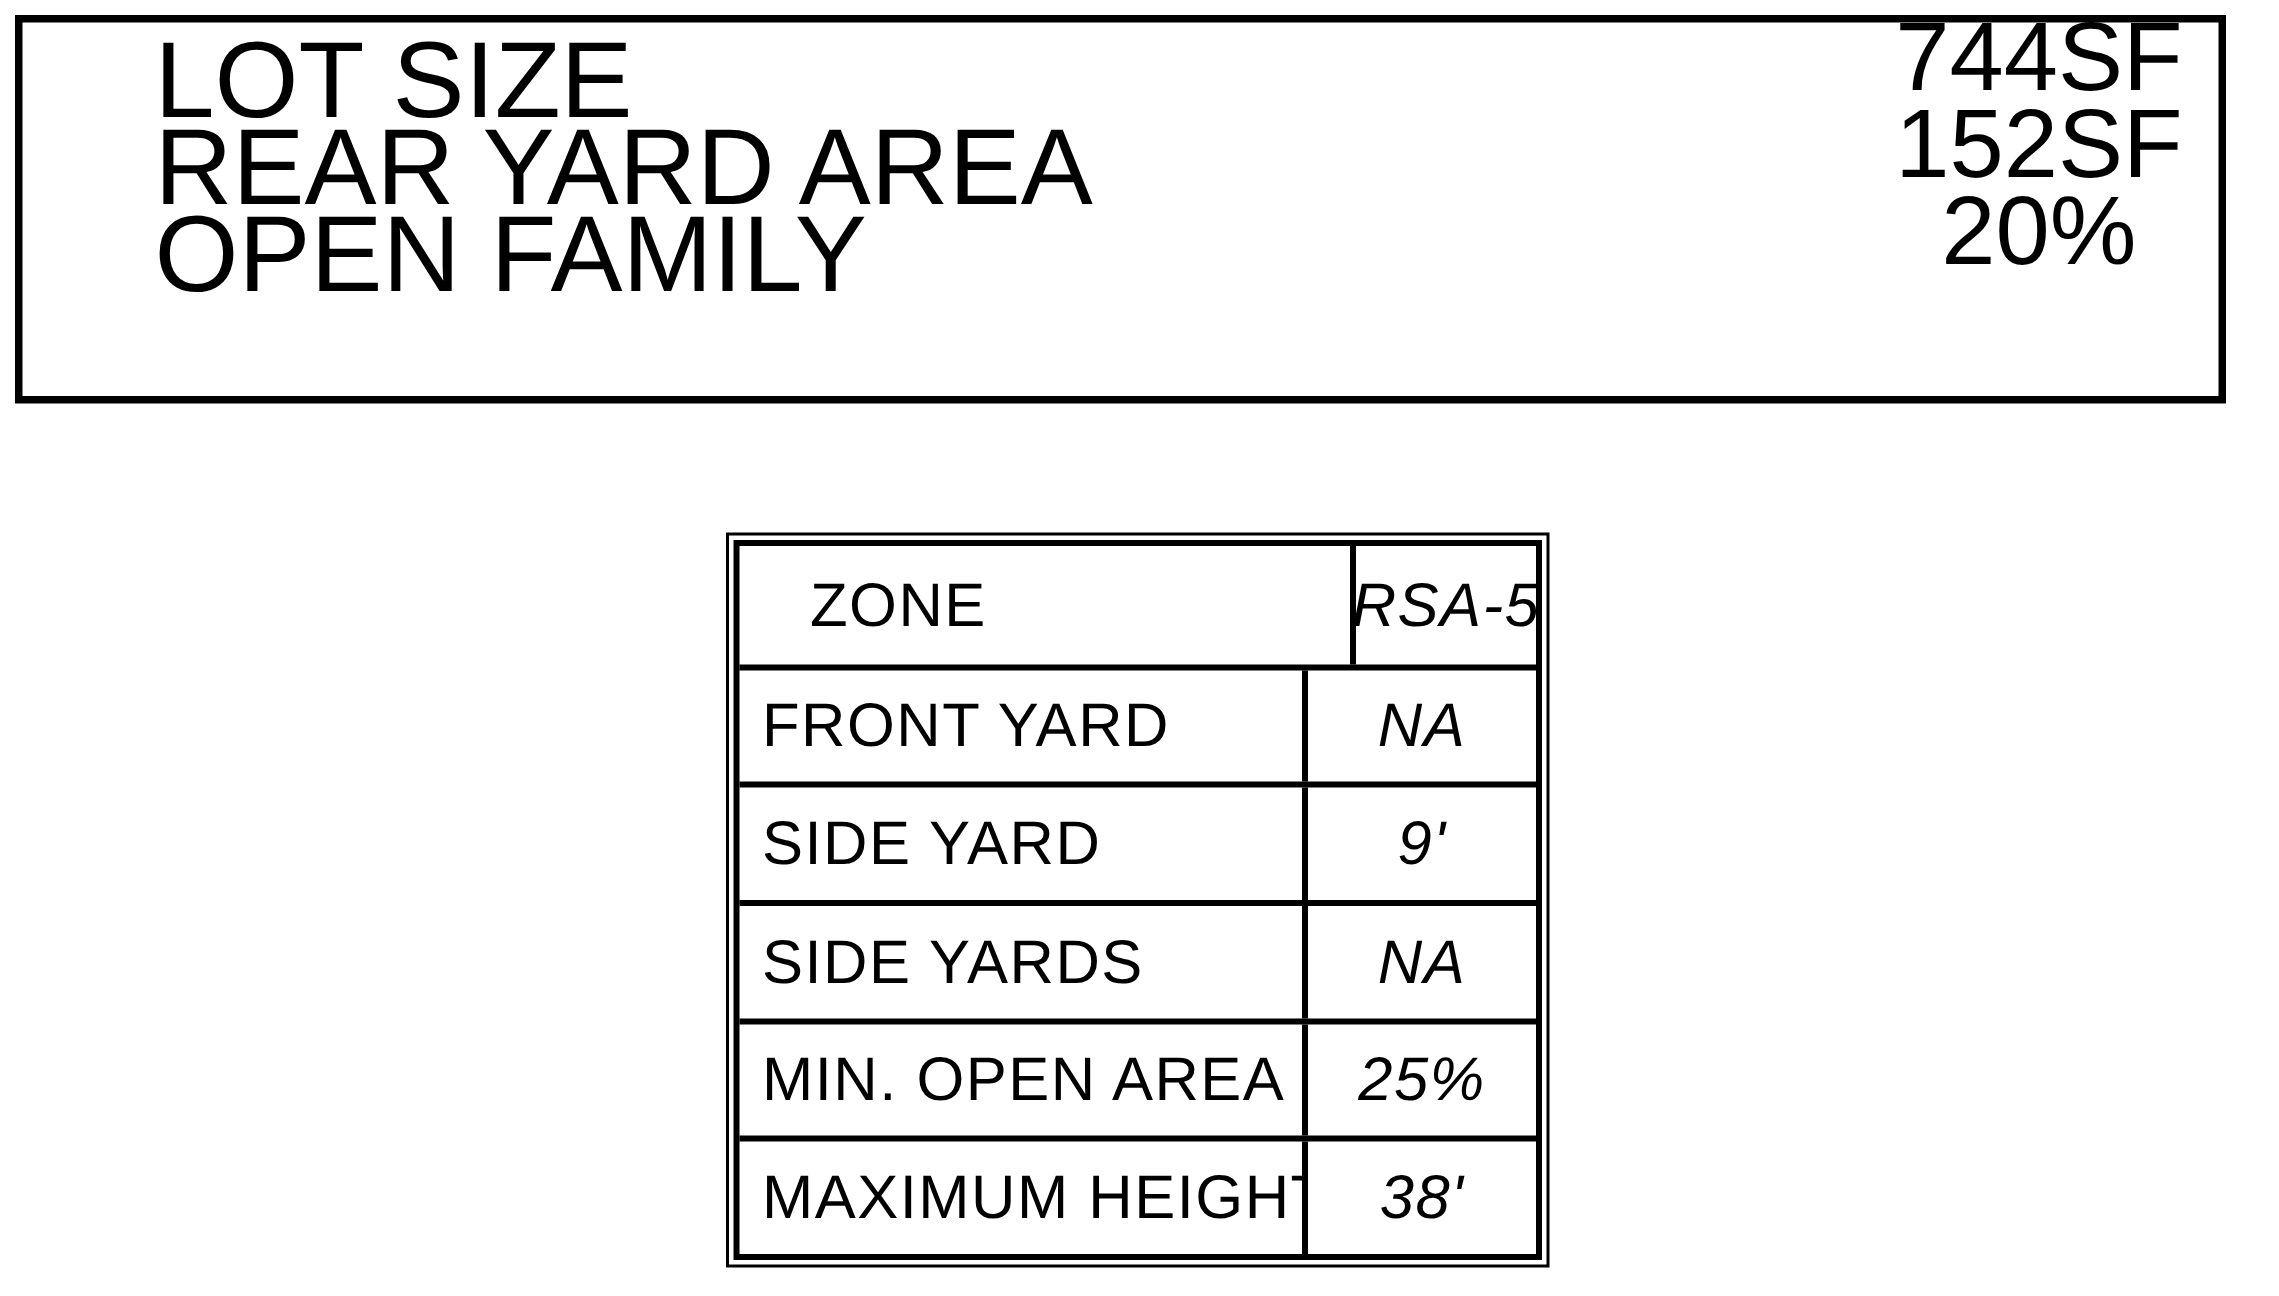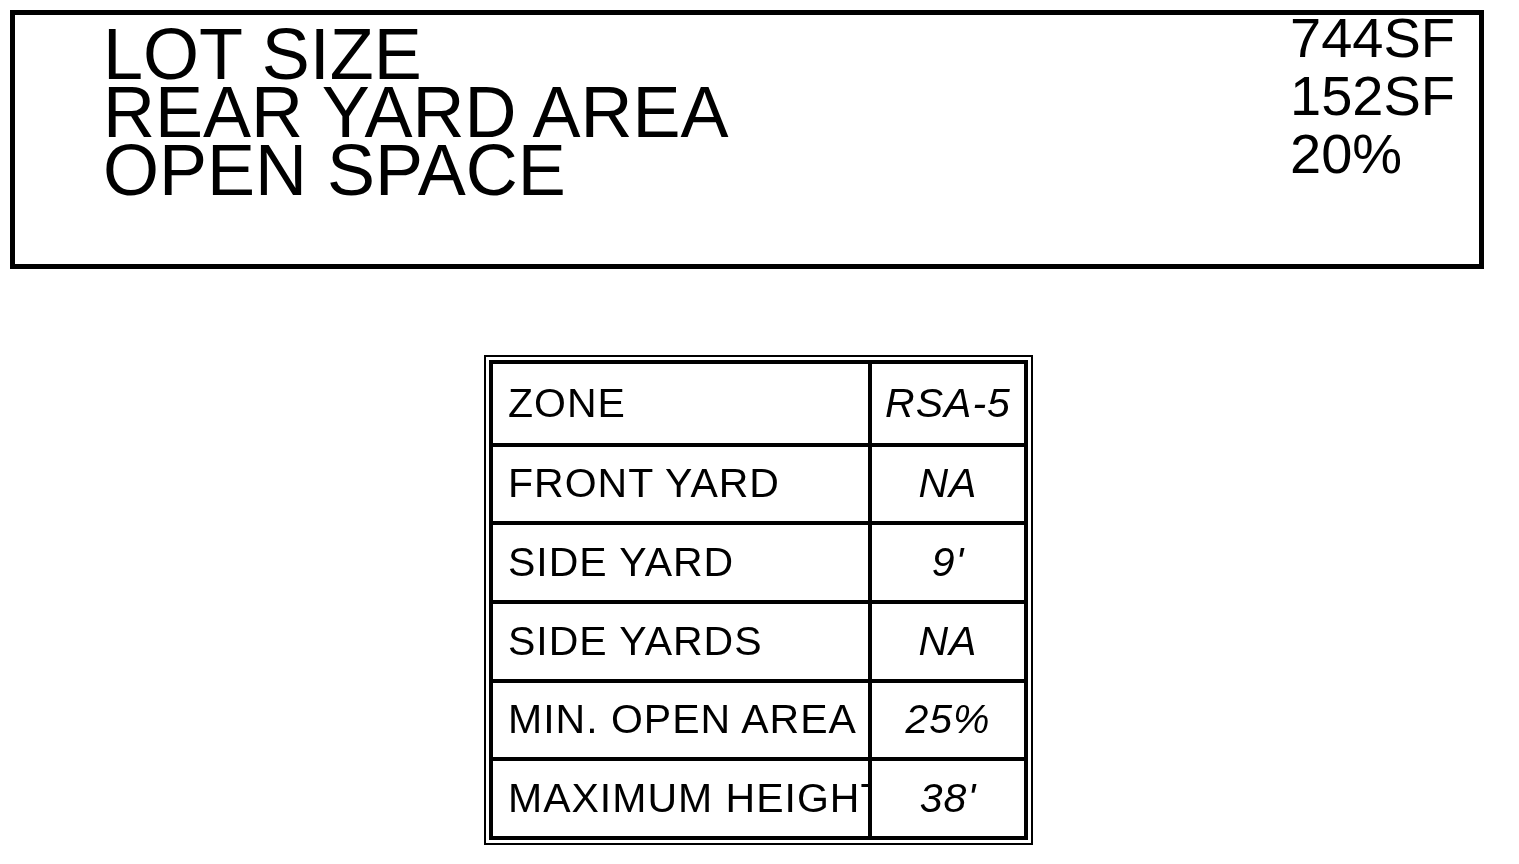--- a/index.html
+++ b/index.html
@@ -32,23 +32,23 @@
     left: 88px;
     top: 10px;
     font-size: 72px;
     line-height: 58px;
     white-space: nowrap;
   }
   .title-values {
     position: absolute;
     right: 24px;
     top: -6px;
-    font-size: 56px;
+    font-size: 65px;
     line-height: 58px;
-    text-align: left;
+    text-align: center;
     white-space: nowrap;
   }
 
   
   .zoning-table {
     position: absolute;
     left: 484px;
     top: 355px;
     width: 549px;
     height: 490px;
@@ -66,20 +66,21 @@
     grid-template-rows: repeat(6, 1fr);
   }
   .zrow {
     display: grid;
     grid-template-columns: 379px 1fr;
     border-top: 4px solid #000;
     min-height: 0;
   }
   .zrow:first-child {
     border-top: none;
+    padding-left: 32px;
   }
   .zcell {
     display: flex;
     align-items: center;
     font-size: 41px;
     letter-spacing: 1px;
     white-space: nowrap;
     overflow: hidden;
     box-sizing: border-box;
   }
@@ -93,21 +94,21 @@
     font-style: italic;
   }
 </style>
 </head>
 <body>
 
 <div class="title-box">
   <div class="title-labels">
     <div>LOT SIZE</div>
     <div>REAR YARD AREA</div>
-    <div>OPEN SPACE</div>
+    <div>OPEN FAMILY</div>
   </div>
   <div class="title-values">
     <div>744SF</div>
     <div>152SF</div>
     <div>20%</div>
   </div>
 </div>
 
 <div class="zoning-table">
   <div class="zoning-inner">

